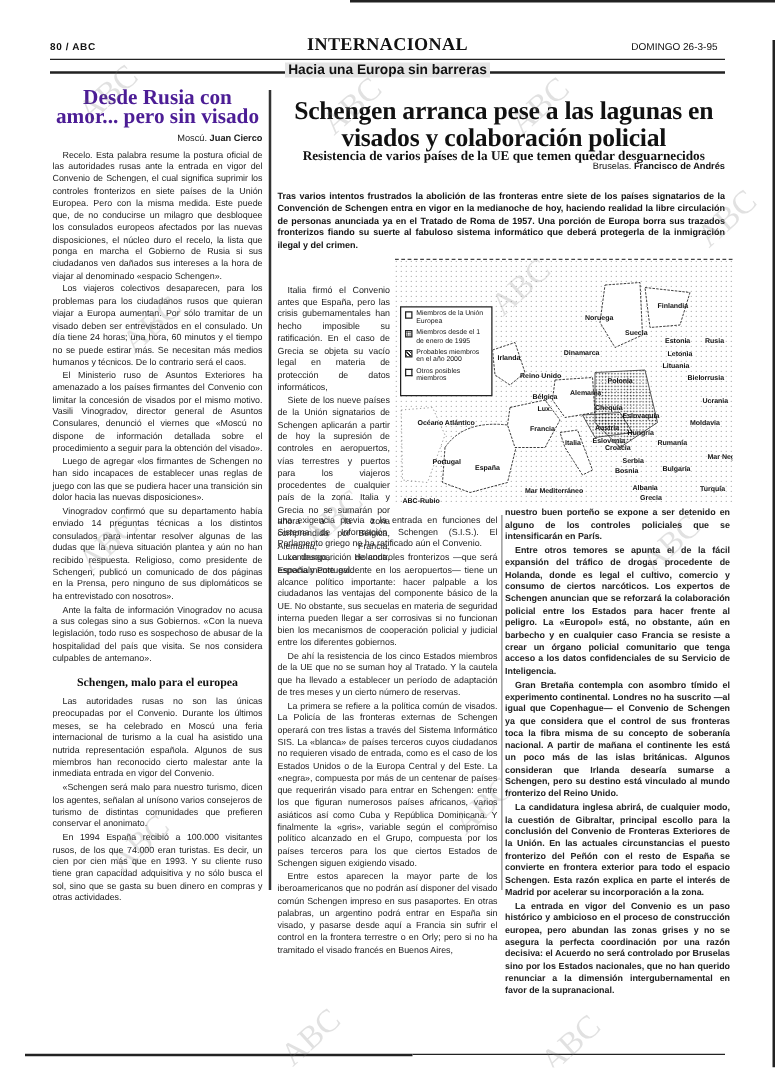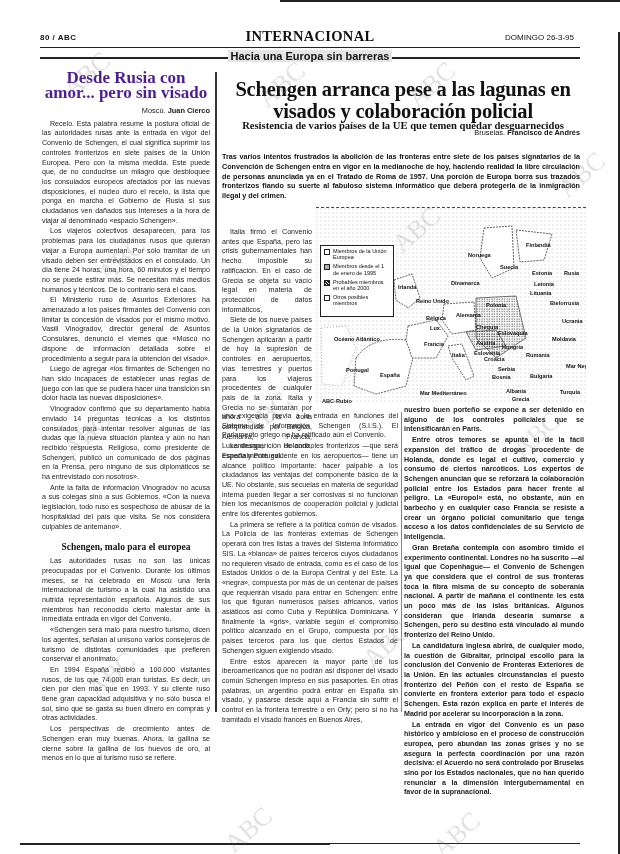--- a/index.html
+++ b/index.html
@@ -68,21 +68,20 @@
   <p>Recelo. Esta palabra resume la postura oficial de las autoridades rusas ante la entrada en vigor del Convenio de Schengen, el cual significa suprimir los controles fronterizos en siete países de la Unión Europea. Pero con la misma medida. Este puede que, de no conducirse un milagro que desbloquee los consulados europeos afectados por las nuevas disposiciones, el núcleo duro el recelo, la lista que ponga en marcha el Gobierno de Rusia si sus ciudadanos ven dañados sus intereses a la hora de viajar al denominado «espacio Schengen».</p>
   <p>Los viajeros colectivos desaparecen, para los problemas para los ciudadanos rusos que quieran viajar a Europa aumentan. Por sólo tramitar de un visado deben ser entrevistados en el consulado. Un día tiene 24 horas; una hora, 60 minutos y el tiempo no se puede estirar más. Se necesitan más medios humanos y técnicos. De lo contrario será el caos.</p>
   <p>El Ministerio ruso de Asuntos Exteriores ha amenazado a los países firmantes del Convenio con limitar la concesión de visados por el mismo motivo. Vasili Vinogradov, director general de Asuntos Consulares, denunció el viernes que «Moscú no dispone de información detallada sobre el procedimiento a seguir para la obtención del visado».</p>
   <p>Luego de agregar «los firmantes de Schengen no han sido incapaces de establecer unas reglas de juego con las que se pudiera hacer una transición sin dolor hacia las nuevas disposiciones».</p>
   <p>Vinogradov confirmó que su departamento había enviado 14 preguntas técnicas a los distintos consulados para intentar resolver algunas de las dudas que la nueva situación plantea y aún no han recibido respuesta. Religioso, como presidente de Schengen, publicó un comunicado de dos páginas en la Prensa, pero ninguno de sus diplomáticos se ha entrevistado con nosotros».</p>
   <p>Ante la falta de información Vinogradov no acusa a sus colegas sino a sus Gobiernos. «Con la nueva legislación, todo ruso es sospechoso de abusar de la hospitalidad del país que visita. Se nos considera culpables de antemano».</p>
   <div class="subhead">Schengen, malo para el europea</div>
   <p>Las autoridades rusas no son las únicas preocupadas por el Convenio. Durante los últimos meses, se ha celebrado en Moscú una feria internacional de turismo a la cual ha asistido una nutrida representación española. Algunos de sus miembros han reconocido cierto malestar ante la inmediata entrada en vigor del Convenio.</p>
   <p>«Schengen será malo para nuestro turismo, dicen los agentes, señalan al unísono varios consejeros de turismo de distintas comunidades que prefieren conservar el anonimato.</p>
   <p>En 1994 España recibió a 100.000 visitantes rusos, de los que 74.000 eran turistas. Es decir, un cien por cien más que en 1993. Y su cliente ruso tiene gran capacidad adquisitiva y no sólo busca el sol, sino que se gasta su buen dinero en compras y otras actividades.</p>
-  <p>Los perspectivas de crecimiento antes de Schengen eran muy buenas. Ahora, la gallina se cierne sobre la gallina de los huevos de oro, al menos en lo que al turismo ruso se refiere.</p>
 </div>
 
 <div class="col-divider"></div>
 
 <div class="main-title">Schengen arranca pese a las lagunas en visados y colaboración policial</div>
 <div class="deck">Resistencia de varios países de la UE que temen quedar desguarnecidos</div>
 <div class="main-byline">
   <span>Bruselas.</span>
   <b>Francisco de Andrés</b>
 </div>
@@ -171,20 +170,21 @@
       <span class="map-label" style="left: 104px; top: 182px;">Mar Mediterráneo</span>
       <span class="map-label" style="left: 196px; top: 188px;">Grecia</span>
       <span class="map-label" style="left: 244px; top: 181px;">Turquía</span>
       <span class="map-label" style="left: 6px; top: 190px;">ABC-Rubio</span>
     </div>
 </div>
 
 <div class="col col-mid">
   <p style="text-indent:0">una exigencia previa a la entrada en funciones del Sistema de Información Schengen (S.I.S.). El Parlamento griego no ha ratificado aún el Convenio.</p>
   <p>La desaparición de controles fronterizos —que será especialmente evidente en los aeropuertos— tiene un alcance político importante: hacer palpable a los ciudadanos las ventajas del componente básico de la UE. No obstante, sus secuelas en materia de seguridad interna pueden llegar a ser corrosivas si no funcionan bien los mecanismos de cooperación policial y judicial entre los diferentes gobiernos.</p>
+  <p>De ahí la resistencia de los cinco Estados miembros de la UE que no se suman hoy al Tratado. Y la cautela que ha llevado a establecer un período de adaptación de tres meses y un cierto número de reservas.</p>
   <p>La primera se refiere a la política común de visados. La Policía de las fronteras externas de Schengen operará con tres listas a través del Sistema Informático SIS. La «blanca» de países terceros cuyos ciudadanos no requieren visado de entrada, como es el caso de los Estados Unidos o de la Europa Central y del Este. La «negra», compuesta por más de un centenar de países que requerirán visado para entrar en Schengen: entre los que figuran numerosos países africanos, varios asiáticos así como Cuba y República Dominicana. Y finalmente la «gris», variable según el compromiso político alcanzado en el Grupo, compuesta por los países terceros para los que ciertos Estados de Schengen siguen exigiendo visado.</p>
   <p>Entre estos aparecen la mayor parte de los iberoamericanos que no podrán así disponer del visado común Schengen impreso en sus pasaportes. En otras palabras, un argentino podrá entrar en España sin visado, y pasarse desde aquí a Francia sin sufrir el control en la frontera terrestre o en Orly; pero si no ha tramitado el visado francés en Buenos Aires,</p>
 </div>
 
 <div class="col-divider-2"></div>
 
 <div class="col col-right">
   <p style="text-indent:0">nuestro buen porteño se expone a ser detenido en alguno de los controles policiales que se intensificarán en París.</p>
   <p>Entre otros temores se apunta el de la fácil expansión del tráfico de drogas procedente de Holanda, donde es legal el cultivo, comercio y consumo de ciertos narcóticos. Los expertos de Schengen anuncian que se reforzará la colaboración policial entre los Estados para hacer frente al peligro. La «Europol» está, no obstante, aún en barbecho y en cualquier caso Francia se resiste a crear un órgano policial comunitario que tenga acceso a los datos confidenciales de su Servicio de Inteligencia.</p>
   <p>Gran Bretaña contempla con asombro tímido el experimento continental. Londres no ha suscrito —al igual que Copenhague— el Convenio de Schengen ya que considera que el control de sus fronteras toca la fibra misma de su concepto de soberanía nacional. A partir de mañana el continente les está un poco más de las islas británicas. Algunos consideran que Irlanda desearía sumarse a Schengen, pero su destino está vinculado al mundo fronterizo del Reino Unido.</p>

